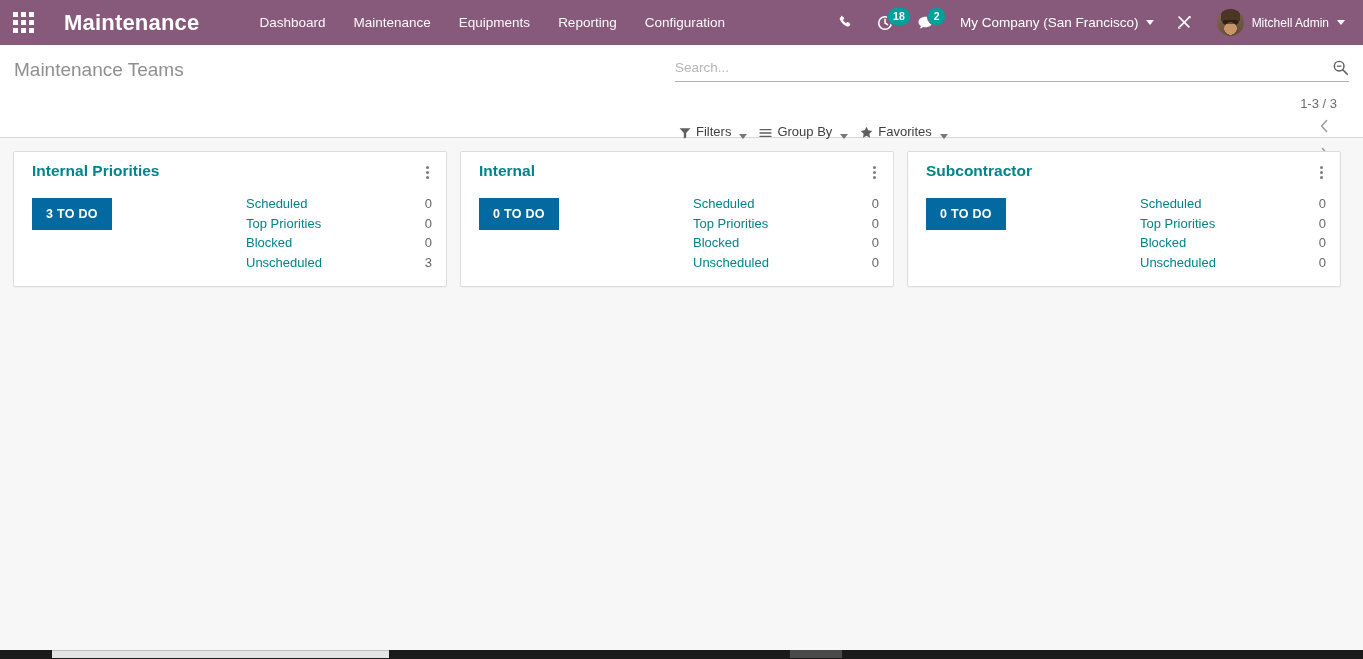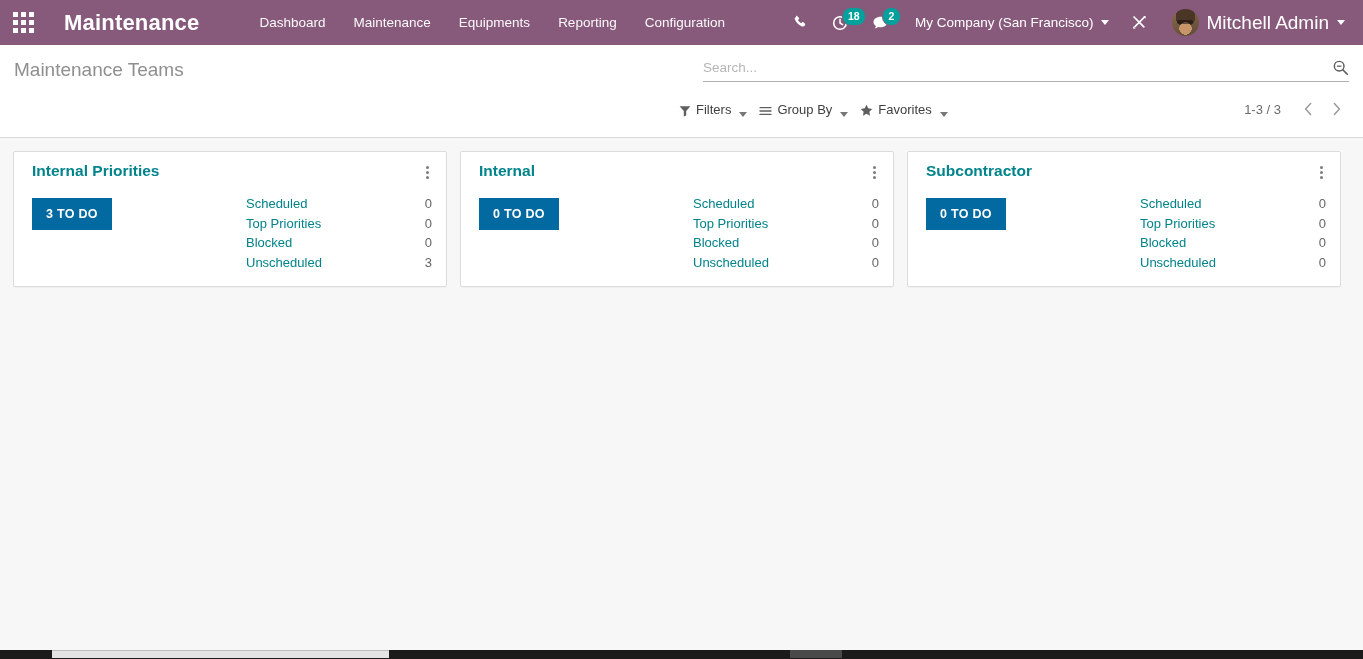--- a/index.html
+++ b/index.html
@@ -126,21 +126,21 @@
   }
 
   .user-menu {
     display: flex;
     align-items: center;
     gap: 8px;
     padding: 0 4px 0 12px;
     height: 45px;
     cursor: pointer;
     white-space: nowrap;
-    font-size: 19px;
+    font-size: 12px;
   }
   .avatar {
     width: 27px; height: 27px;
     border-radius: 50%;
     background:
       radial-gradient(circle at 50% 72%, #c8956b 0 26%, transparent 27%),
       radial-gradient(circle at 50% 30%, #4a3526 0 42%, transparent 43%),
       linear-gradient(160deg, #8a6a4c, #5d4a37);
     overflow: hidden;
     flex: none;
@@ -169,21 +169,20 @@
     color: #8f8f8f;
     padding: 14px 0 0 14px;
     white-space: nowrap;
   }
 
   .search-area {
     position: absolute;
     left: 675px;
     right: 14px;
     top: 13px;
-    margin-left: 28px;
   }
 
   .search-wrapper {
     display: flex;
     align-items: center;
     border-bottom: 1px solid #b0b0b0;
     padding-bottom: 4px;
   }
   .search-input {
     flex: 1;
@@ -230,20 +229,21 @@
     border-right: 4px solid transparent;
     border-top: 5px solid #777;
     margin-left: 3px;
   }
 
   .pager {
     margin-left: auto;
     display: flex;
     align-items: center;
     gap: 2px;
+    flex-direction: column;
   }
   .pager-value {
     font-size: 13px;
     color: #6b6b6b;
     padding-right: 12px;
     white-space: nowrap;
   }
   .pager-btn {
     width: 26px;
     height: 26px;

